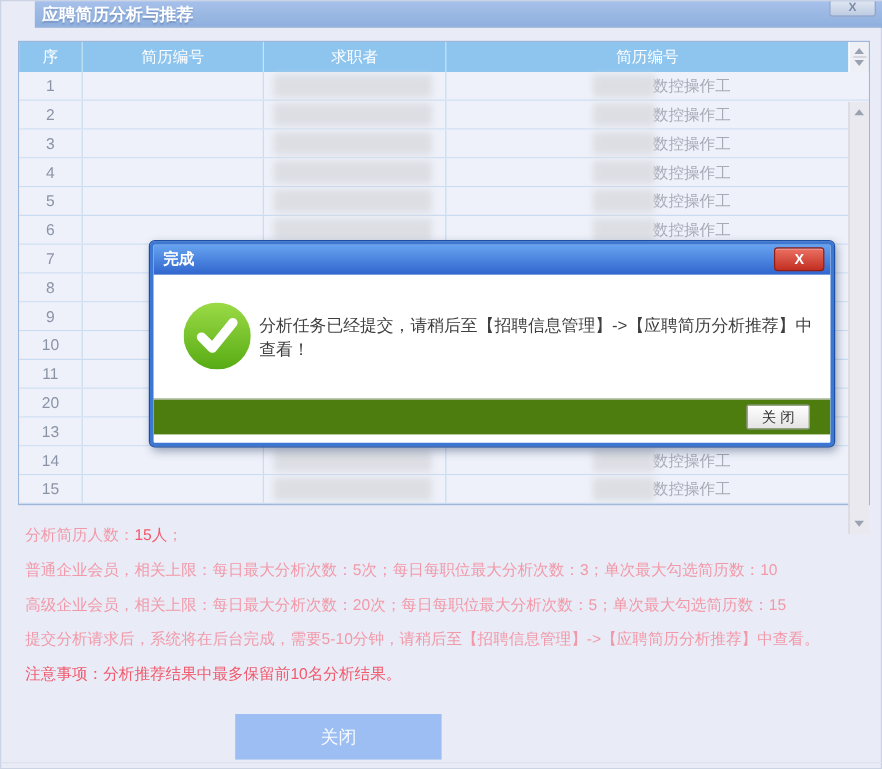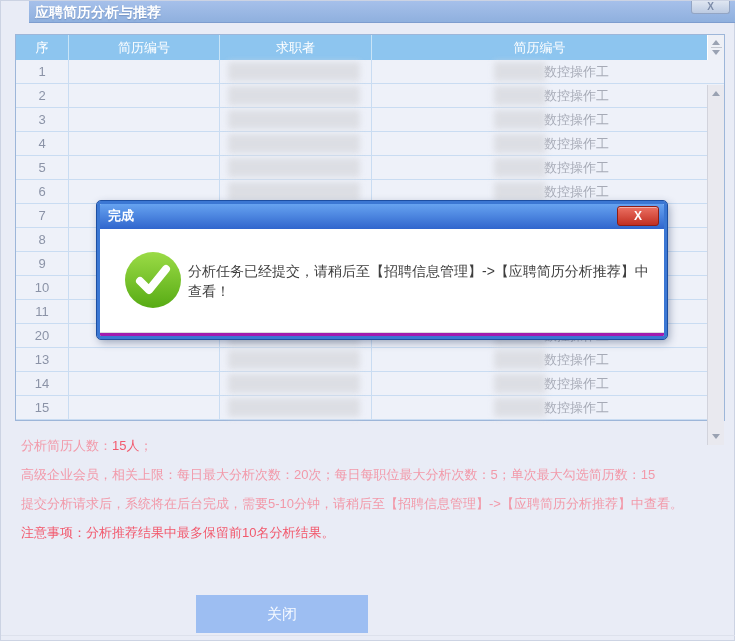--- a/index.html
+++ b/index.html
@@ -91,41 +91,41 @@
     color:#fbe4d3; font-size:15px; font-family:inherit; cursor:pointer;
   }
   .btn-close-main {
     width:172px; height:38px; background:#9dbef2; border:none;
     color:#f6faff; font-size:15px; font-family:inherit; cursor:pointer;
   }
   .bottom-line { position:absolute; left:0; top:634px; width:735px; height:1px; background:#dde1ec; }
 
   
   .modal {
-    position:absolute; left:96px; top:200px; width:570px; height:138px;
+    position:absolute; left:124px; top:200px; width:570px; height:171px;
     border:3px solid #3b77d3; outline:1px solid #1d4fa2; border-radius:4px;
     box-shadow:2px 3px 8px rgba(40,60,100,.45); background:#fff; overflow:hidden;
   }
   .modal-title {
     position:relative; height:25px; background:linear-gradient(#66a3f0,#3065cd);
     color:#fff; font-size:13px; font-weight:bold; line-height:24px; padding-left:8px;
   }
   .modal-x {
     position:absolute; right:5px; top:2px; width:42px; height:20px;
     background:linear-gradient(#ec7163,#c12f21); border:1px solid #8f1d14;
     box-shadow:inset 0 1px 0 rgba(255,255,255,.45); border-radius:3px;
     color:#fff; font-size:12px; font-weight:bold; text-align:center; line-height:18px; cursor:pointer;
   }
   .modal-body { position:relative; height:103px; background:#fff; }
   .check-icon { position:absolute; left:25px; top:23px; width:56px; height:56px; }
   .modal-message {
     position:absolute; left:88px; right:8px; top:0; height:103px;
     display:flex; align-items:center; font-size:14px; color:#3f3f3f; line-height:20px;
   }
-  .modal-footer { height:30px; background:#a21caf; border-top:1px solid #dbdbdd; position:relative; }
+  .modal-footer { height:30px; background:#4d7c0f; border-top:1px solid #dbdbdd; position:relative; }
   .btn-dialog-close {
     position:absolute; right:17px; top:4px; width:53px; height:21px;
     background:linear-gradient(#ffffff,#e4e4e4); border:1px solid #9e9e9e; border-radius:2px;
     font-size:12px; color:#333; font-family:inherit; cursor:pointer; line-height:18px;
   }
 </style>
 </head>
 <body>
 
 <div class="window">
@@ -274,20 +274,21 @@
         <span class="tri-up"></span>
         <span class="tri-dn"></span>
       </div>
     </div>
   </div>
 
   <div class="notes">
     <div>
       <span>分析简历人数：</span><span class="hl">15人</span><span>；</span>
     </div>
+    <div>普通企业会员，相关上限：每日最大分析次数：5次；每日每职位最大分析次数：3；单次最大勾选简历数：10</div>
     <div>高级企业会员，相关上限：每日最大分析次数：20次；每日每职位最大分析次数：5；单次最大勾选简历数：15</div>
     <div>提交分析请求后，系统将在后台完成，需要5-10分钟，请稍后至【招聘信息管理】-&gt;【应聘简历分析推荐】中查看。</div>
     <div class="warn">注意事项：分析推荐结果中最多保留前10名分析结果。</div>
   </div>
 
   <div class="actions">
     <button class="btn-close-main">关闭</button>
   </div>
   <div class="bottom-line"></div>
 

